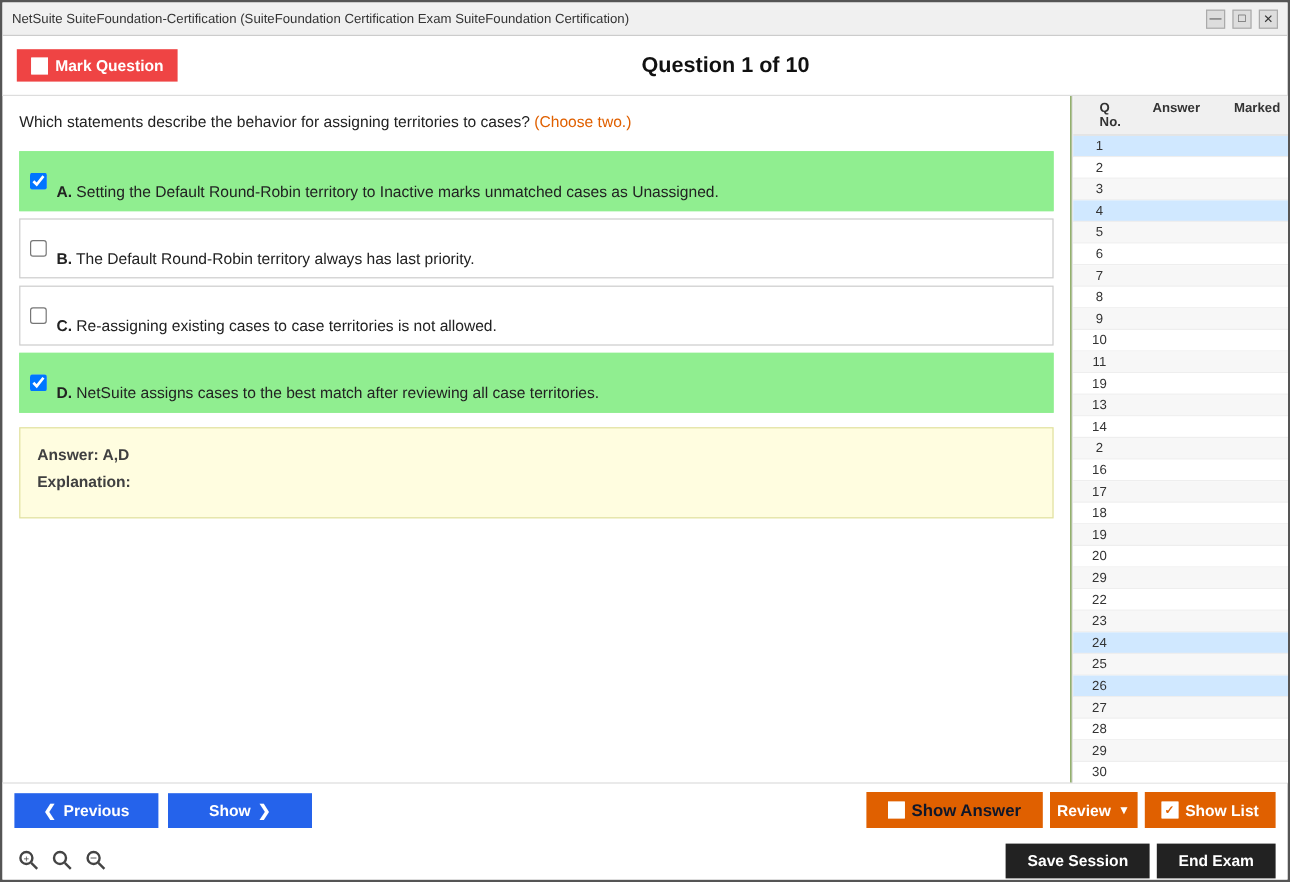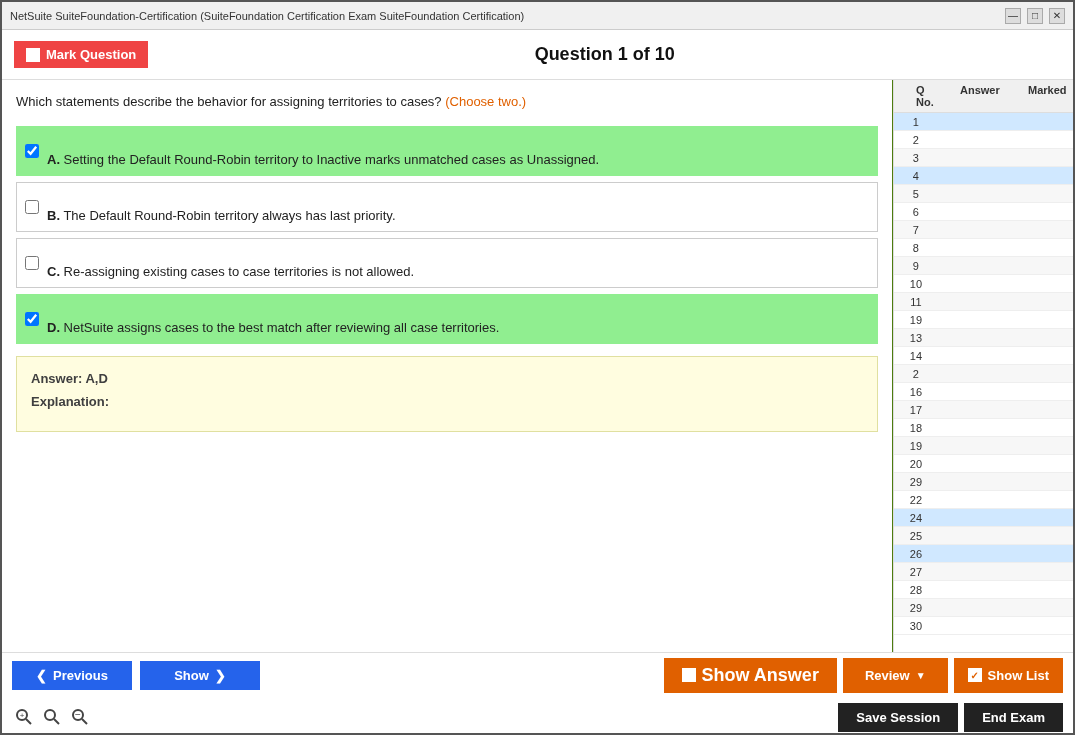--- a/index.html
+++ b/index.html
@@ -206,36 +206,36 @@
       font-weight: bold;
       cursor: pointer;
       display: flex;
       align-items: center;
       gap: 6px;
       min-width: 120px;
       justify-content: center;
     }
     .btn-show-answer {
       background: #e06000;
-      color: #ffffff;
+      color: #0f172a;
       border: none;
       padding: 7px 18px;
-      font-size: 18px;
+      font-size: 14px;
       font-weight: bold;
       cursor: pointer;
       display: flex;
       align-items: center;
       gap: 6px;
       margin-left: auto;
     }
     .btn-review {
       background: #e06000;
       color: #fff;
       border: none;
-      padding: 7px 22px;
+      padding: 7px 6px;
       font-size: 13px;
       font-weight: bold;
       cursor: pointer;
       display: flex;
       align-items: center;
       gap: 6px;
     }
     .btn-show-list {
       background: #e06000;
       color: #fff;
@@ -477,20 +477,25 @@
           <div class="col col-ans"></div>
           <div class="col col-mark"></div>
         </div>
         <div class="sidebar-row even">
           <div class="col col-qno">29</div>
           <div class="col col-ans"></div>
           <div class="col col-mark"></div>
         </div>
         <div class="sidebar-row odd">
           <div class="col col-qno">22</div>
+          <div class="col col-ans"></div>
+          <div class="col col-mark"></div>
+        </div>
+        <div class="sidebar-row even">
+          <div class="col col-qno">23</div>
           <div class="col col-ans"></div>
           <div class="col col-mark"></div>
         </div>
         <div class="sidebar-row odd highlighted-row">
           <div class="col col-qno">24</div>
           <div class="col col-ans"></div>
           <div class="col col-mark"></div>
         </div>
         <div class="sidebar-row even">
           <div class="col col-qno">25</div>

